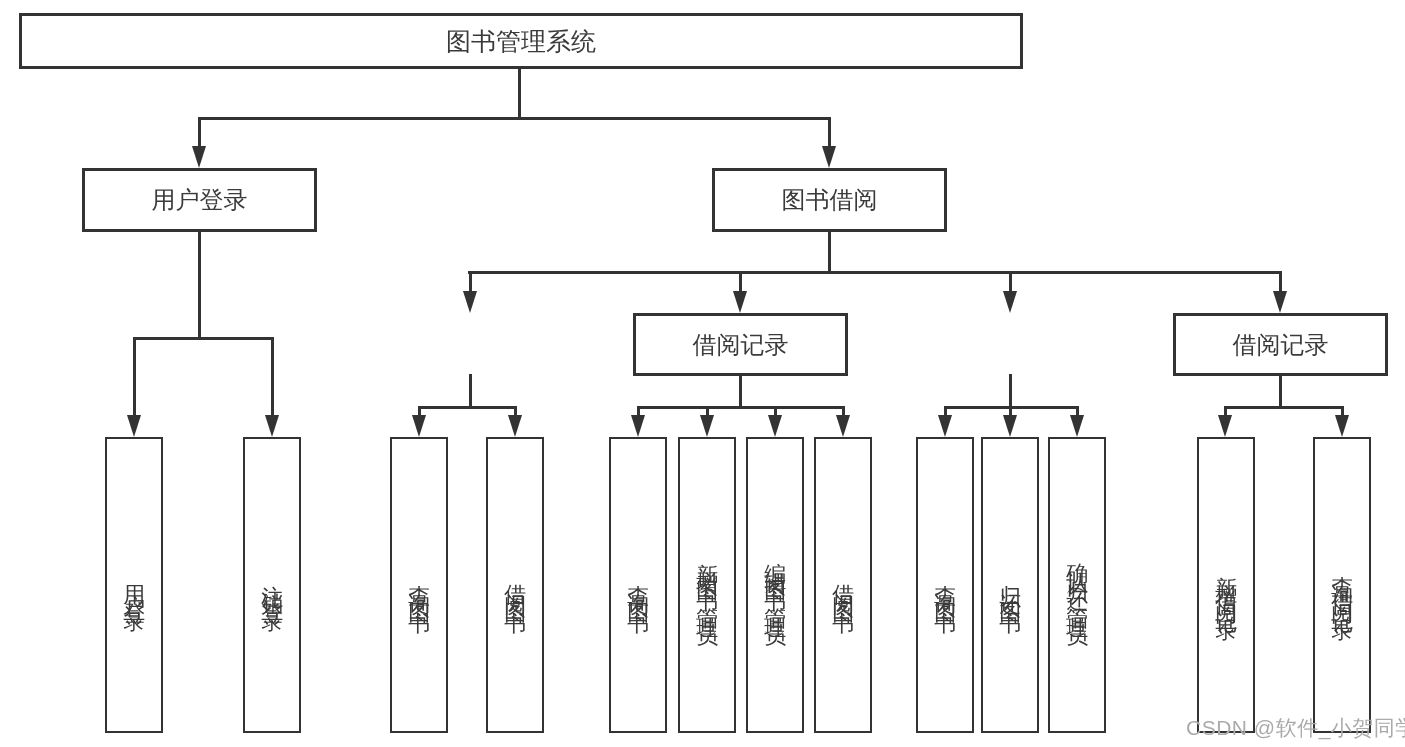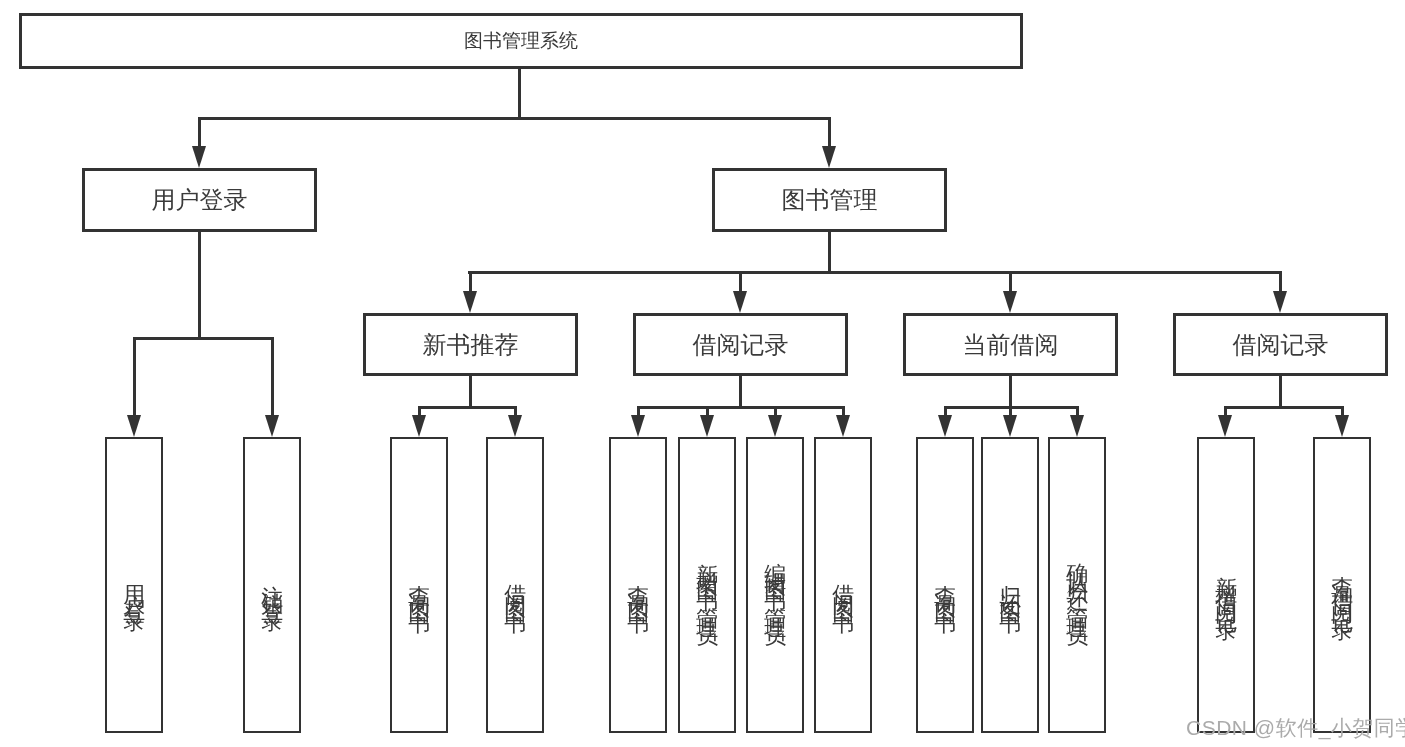--- a/index.html
+++ b/index.html
@@ -14,21 +14,21 @@
   
   .node{
     position:absolute;
     box-sizing:border-box;
     border:3px solid #333333;
     background:#ffffff;
     display:flex;align-items:center;justify-content:center;
     text-align:center;
     color:#3a3a3a;
   }
-  .root{left:19px;top:13px;width:1004px;height:56px;font-size:19px;}
+  .root{left:19px;top:13px;width:1004px;height:56px;font-size:25px;}
   .branch2{top:168px;width:235px;height:64px;font-size:24px;}
   .branch3{top:313px;width:215px;height:63px;font-size:24px;}
   .leaf{
     top:437px;width:58px;height:296px;
     border-width:2.5px;
     font-size:22px;
   }
   .leaf span{
     writing-mode:vertical-rl;
     text-orientation:mixed;
@@ -70,49 +70,43 @@
   <div class="h" style="left:198px;top:117px;width:633px;"></div>
   <div class="v" style="left:198px;top:117px;height:43px;"></div>
   <div class="v" style="left:828px;top:117px;height:43px;"></div>
   <div class="arr" style="left:192px;top:146px;"></div>
   <div class="arr" style="left:822px;top:146px;"></div>
 
   <div class="node branch2" style="left:82px;">
     <span>用户登录</span>
   </div>
   <div class="node branch2" style="left:712px;">
-    <span>图书管理</span>
+    <span>图书借阅</span>
   </div>
 
   <div class="v" style="left:198px;top:230px;height:110px;"></div>
   <div class="h" style="left:133px;top:337px;width:141px;"></div>
   <div class="v" style="left:133px;top:337px;height:80px;"></div>
   <div class="v" style="left:271px;top:337px;height:80px;"></div>
   <div class="arr" style="left:127px;top:415px;"></div>
   <div class="arr" style="left:265px;top:415px;"></div>
 
   <div class="v" style="left:828px;top:230px;height:44px;"></div>
   <div class="h" style="left:468px;top:271px;width:814px;"></div>
   <div class="v" style="left:469px;top:271px;height:26px;"></div>
   <div class="v" style="left:739px;top:271px;height:26px;"></div>
   <div class="v" style="left:1009px;top:271px;height:26px;"></div>
   <div class="v" style="left:1279px;top:271px;height:26px;"></div>
   <div class="arr" style="left:463px;top:291px;"></div>
   <div class="arr" style="left:733px;top:291px;"></div>
   <div class="arr" style="left:1003px;top:291px;"></div>
   <div class="arr" style="left:1273px;top:291px;"></div>
 
-  <div class="node branch3" style="left:363px;">
-    <span>新书推荐</span>
-  </div>
   <div class="node branch3" style="left:633px;">
     <span>借阅记录</span>
-  </div>
-  <div class="node branch3" style="left:903px;">
-    <span>当前借阅</span>
   </div>
   <div class="node branch3" style="left:1173px;">
     <span>借阅记录</span>
   </div>
 
   <div class="v" style="left:469px;top:374px;height:34px;"></div>
   <div class="h" style="left:418px;top:406px;width:99px;"></div>
   <div class="v" style="left:418px;top:406px;height:12px;"></div>
   <div class="v" style="left:514px;top:406px;height:12px;"></div>
   <div class="arr" style="left:412px;top:415px;"></div>

